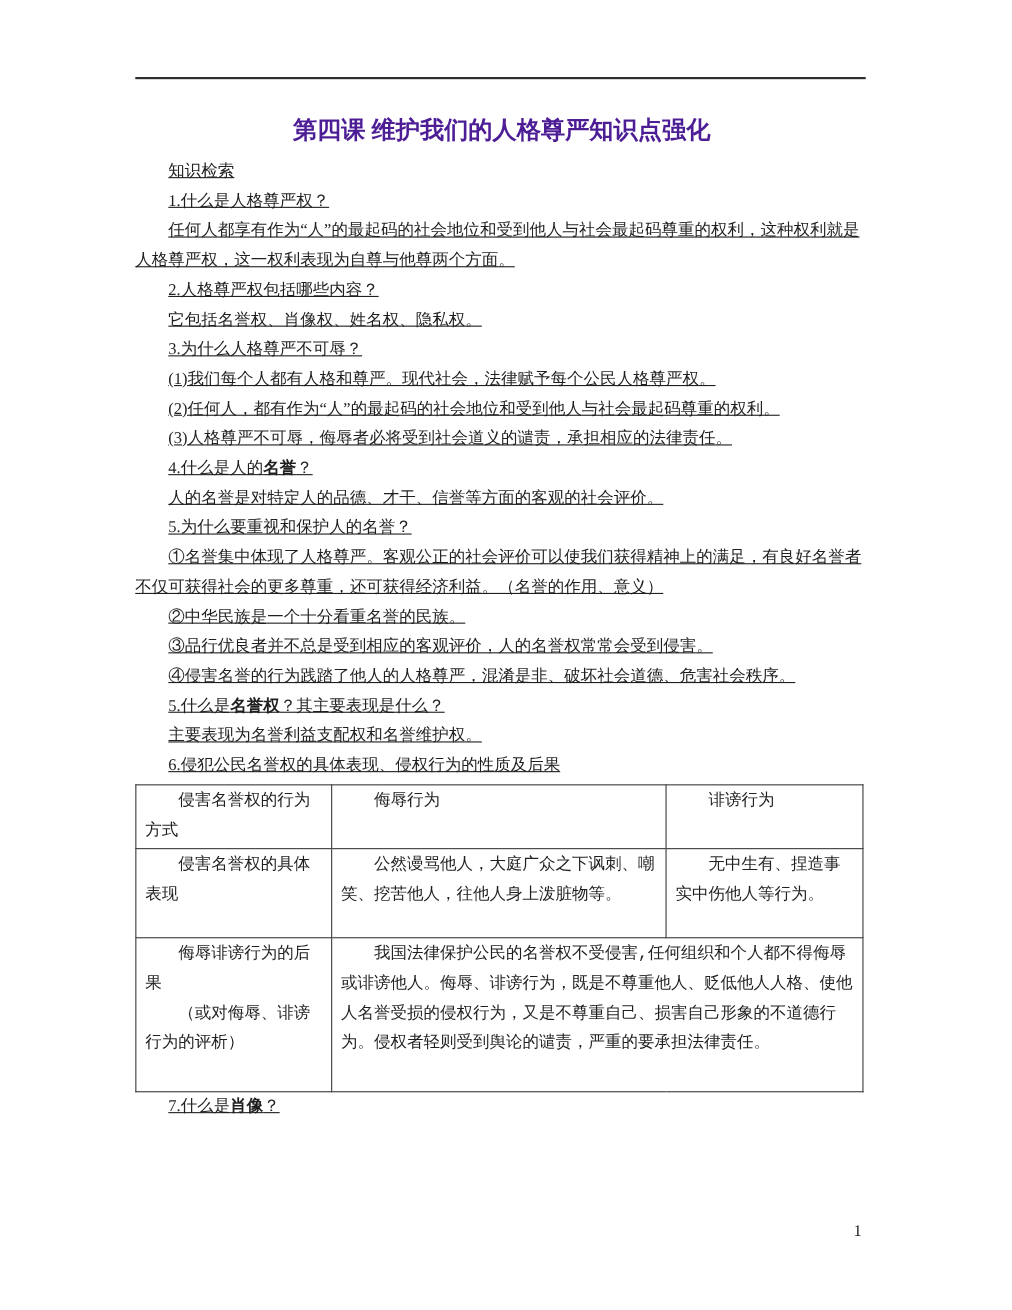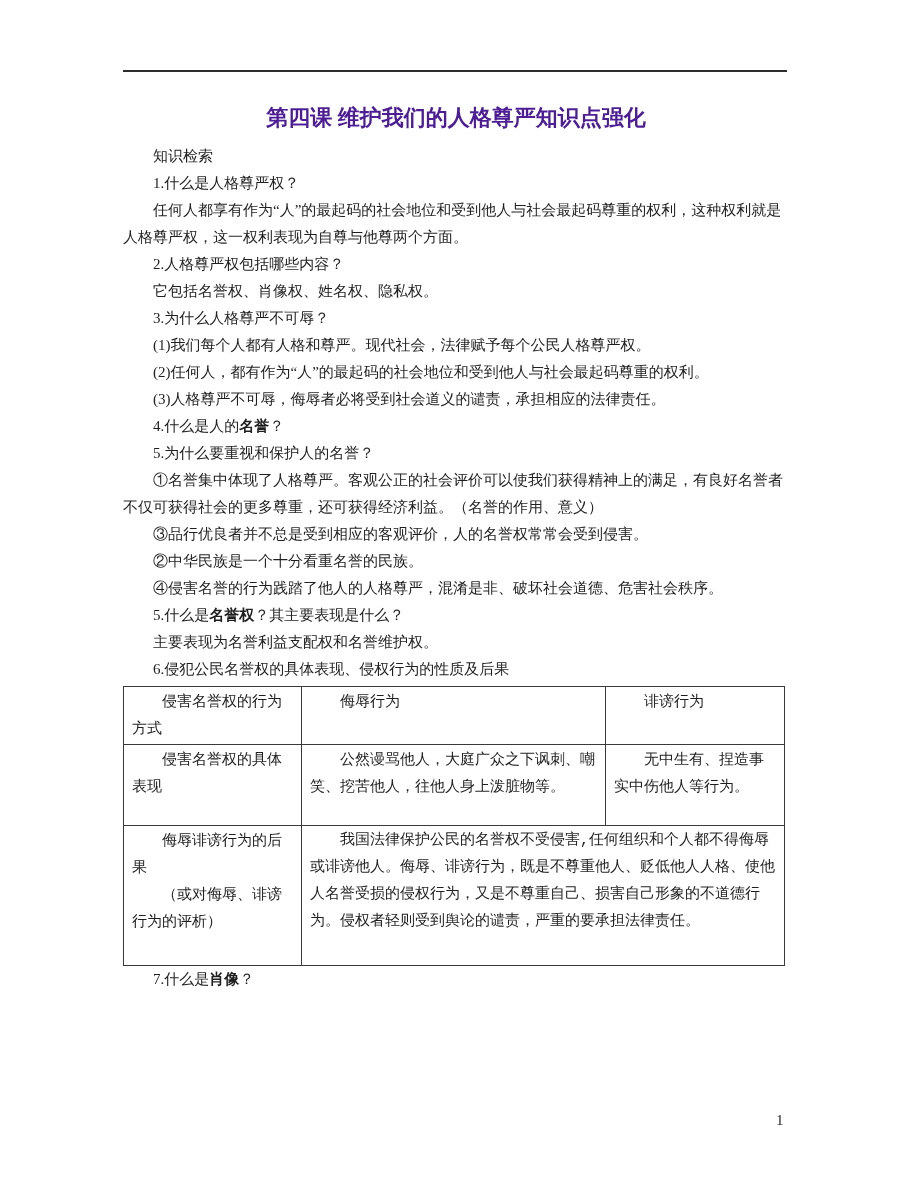--- a/index.html
+++ b/index.html
@@ -15,20 +15,21 @@
   .content {
     position:absolute; left:123px; top:102px; width:666px;
   }
   .doc-title {
     margin:0 0 9px 0; text-align:center;
     font-size:22px; line-height:32px; font-weight:bold; color:#4c1d95;
   }
   p.line {
     margin:0; font-size:15px; line-height:27px; text-indent:2em;
     word-break:break-all;
+    text-decoration:underline;
   }
   p.line b { font-weight:bold; }
   table.tbl {
     border-collapse:collapse; table-layout:fixed; width:661px; margin-top:3px;
   }
   table.tbl td {
     border:1px solid #3a3a3a; vertical-align:top; padding:1px 8px 0 8px;
   }
   table.tbl td p { margin:0; font-size:15px; line-height:27px; text-indent:2em; word-break:break-all; }
   tr.r1 td { height:56px; }
@@ -51,24 +52,25 @@
   <p class="line">知识检索</p>
   <p class="line">1.什么是人格尊严权？</p>
   <p class="line">任何人都享有作为“人”的最起码的社会地位和受到他人与社会最起码尊重的权利，这种权利就是人格尊严权，这一权利表现为自尊与他尊两个方面。</p>
   <p class="line">2.人格尊严权包括哪些内容？</p>
   <p class="line">它包括名誉权、肖像权、姓名权、隐私权。</p>
   <p class="line">3.为什么人格尊严不可辱？</p>
   <p class="line">(1)我们每个人都有人格和尊严。现代社会，法律赋予每个公民人格尊严权。</p>
   <p class="line">(2)任何人，都有作为“人”的最起码的社会地位和受到他人与社会最起码尊重的权利。</p>
   <p class="line">(3)人格尊严不可辱，侮辱者必将受到社会道义的谴责，承担相应的法律责任。</p>
   <p class="line"><span>4.什么是人的</span><b>名誉</b><span>？</span></p>
+  <p class="line">人的名誉是对特定人的品德、才干、信誉等方面的客观的社会评价。</p>
   <p class="line">5.为什么要重视和保护人的名誉？</p>
   <p class="line">①名誉集中体现了人格尊严。客观公正的社会评价可以使我们获得精神上的满足，有良好名誉者不仅可获得社会的更多尊重，还可获得经济利益。（名誉的作用、意义）</p>
+  <p class="line">②中华民族是一个十分看重名誉的民族。</p>
   <p class="line">③品行优良者并不总是受到相应的客观评价，人的名誉权常常会受到侵害。</p>
-  <p class="line">②中华民族是一个十分看重名誉的民族。</p>
   <p class="line">④侵害名誉的行为践踏了他人的人格尊严，混淆是非、破坏社会道德、危害社会秩序。</p>
   <p class="line"><span>5.什么是</span><b>名誉权</b><span>？其主要表现是什么？</span></p>
   <p class="line">主要表现为名誉利益支配权和名誉维护权。</p>
   <p class="line">6.侵犯公民名誉权的具体表现、侵权行为的性质及后果</p>
 
   <table class="tbl">
     <colgroup>
       <col style="width:178px">
       <col style="width:304px">
       <col style="width:179px">

